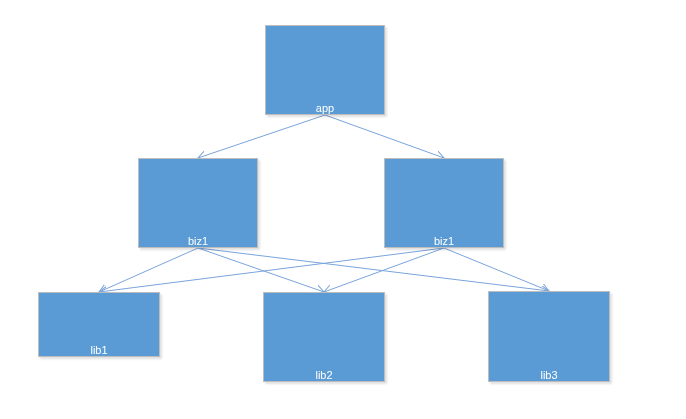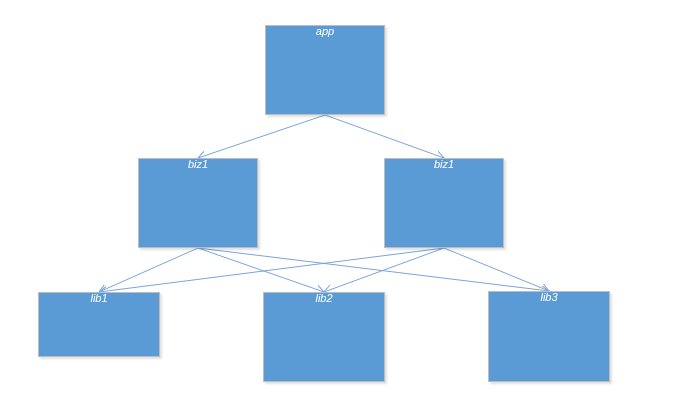--- a/index.html
+++ b/index.html
@@ -26,23 +26,22 @@
     stroke: var(--edge-color, #7aa4dc);
     stroke-width: 1;
   }
   .node {
     position: absolute;
     box-sizing: border-box;
     background: var(--node-fill, #5b9bd5);
     border: 1px solid var(--node-border, #bdbdbd);
     box-shadow: 1.5px 1.5px 2px rgba(0, 0, 0, 0.12);
     display: flex;
-    align-items: flex-start;
+    align-items: flex-end;
     justify-content: center;
-    font-style: italic;
   }
   .node span {
     color: var(--label-color, #ffffff);
     font-size: 11px;
     line-height: 1;
   }
 </style>
 </head>
 <body>
 

